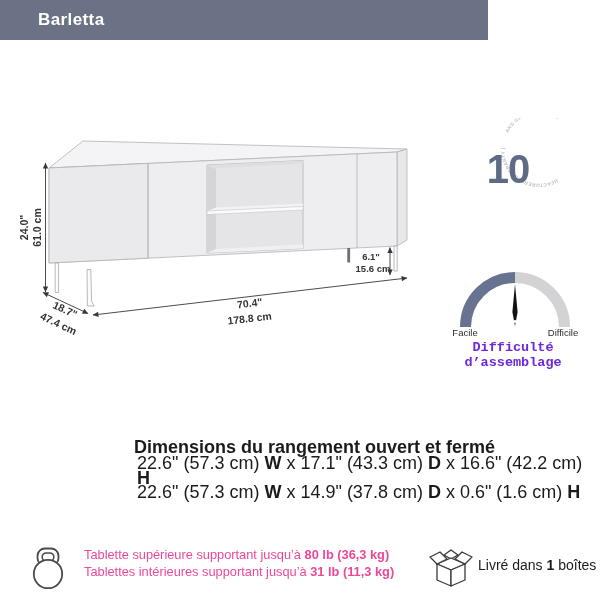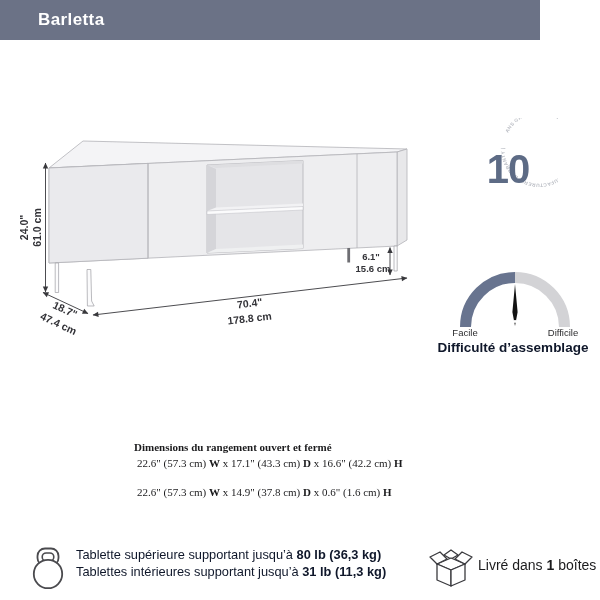--- a/index.html
+++ b/index.html
@@ -3,43 +3,43 @@
 <meta charset="utf-8">
 <style>
   html,body{margin:0;padding:0;}
   body{
     width:600px;height:600px;position:relative;background:#ffffff;
     font-family:"Liberation Sans", sans-serif;color:#1b1b1d;overflow:hidden;
   }
   .abs{position:absolute;}
   
   .titlebar{
-    left:0;top:0;width:540px;height:40px;background:#6b7286;
+    left:0;top:0;width:488px;height:40px;background:#6b7286;
     display:flex;align-items:center;
   }
   .titlebar .title{
     color:#ffffff;font-size:17px;font-weight:600;letter-spacing:.4px;margin-left:38px;
   }
   
   .dimtxt{fill:#333338;font-size:10.5px;font-weight:600;}
   .dimtxt-sm{fill:#333338;font-size:9.5px;font-weight:600;}
   .dimline{stroke:#38383c;stroke-width:.9;fill:none;}
   
   .gauge-label{fill:#2c2c2e;font-size:9.5px;font-weight:400;}
   .gauge-title{
     left:425px;top:340px;width:176px;text-align:center;
-    font-size:13.5px;font-weight:700;color:#0f172a;
+    font-size:13.5px;font-weight:700;color:#6d28d9;font-family:Liberation Mono, monospace;
   }
   
-  .spec{left:134px;font-size:11px;line-height:15.5px;color:#1b1b1d;font-family:Liberation Serif, serif;}
+  .spec{left:134px;font-size:18px;line-height:15.5px;color:#1b1b1d;}
   .spec .spec-title{font-weight:700;}
   .spec .spec-value{padding-left:3px;}
   .spec b{font-weight:700;}
   
-  .cap-text{left:76px;top:546px;font-size:12.8px;line-height:17px;color:#0f172a;}
+  .cap-text{left:84px;top:546px;font-size:12.8px;line-height:17px;color:#ec4899;}
   .cap-text b{font-weight:700;}
   .delivery-text{left:478px;top:557px;font-size:14px;color:#1b1b1d;}
   .delivery-text b{font-weight:700;}
   svg{display:block;}
 </style>
 </head>
 <body>
 
 <div class="abs titlebar">
   <span class="title">Barletta</span>

